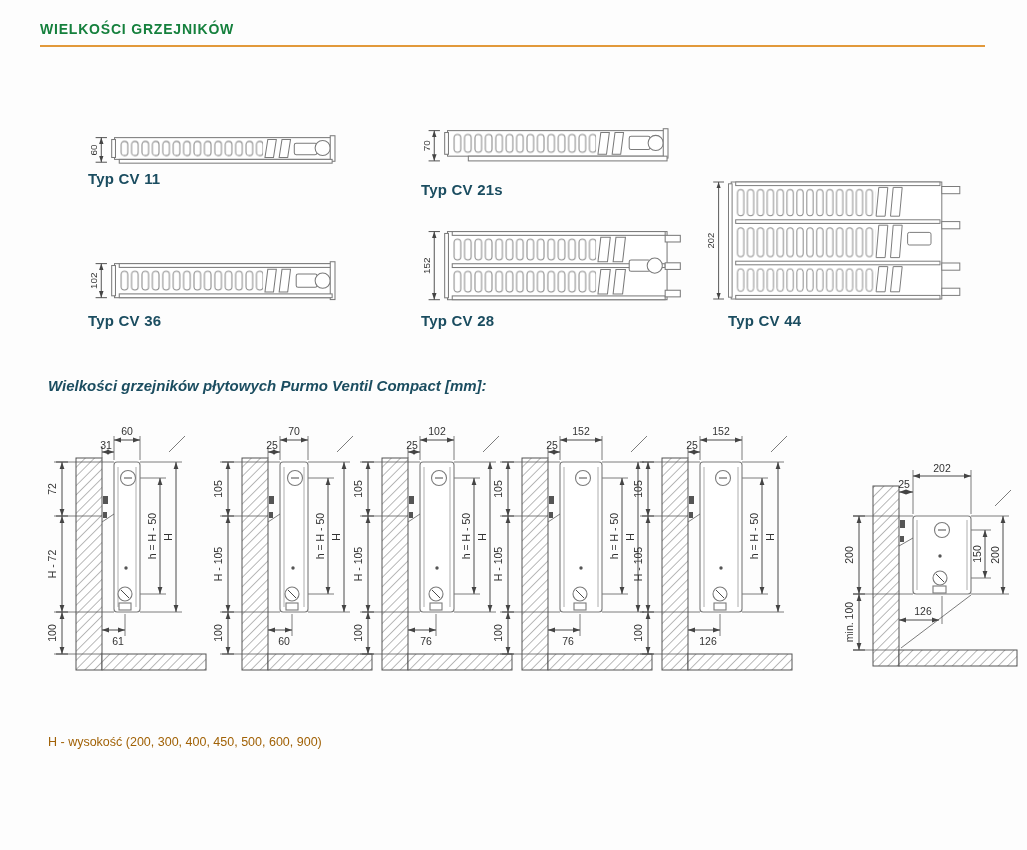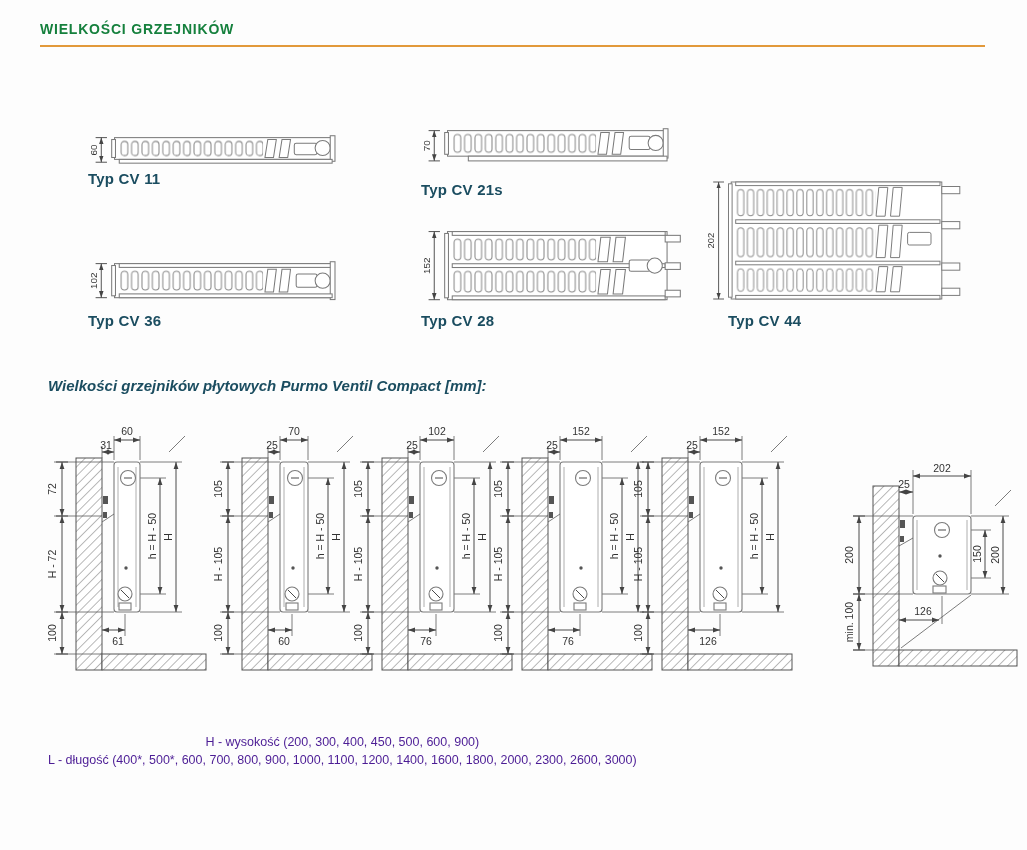--- a/index.html
+++ b/index.html
@@ -9,21 +9,21 @@
        letter-spacing:.8px;color:#15803d;}
   .hdr-line{position:absolute;left:40px;top:45px;width:945px;height:2px;background:#E2993B;}
   .cs{position:absolute;}
   .cs-label{position:absolute;font-size:15px;font-weight:700;color:#1B4D60;letter-spacing:.2px;}
   .sec-title{position:absolute;left:48px;top:377px;font-size:15px;font-weight:700;color:#1B4D60;font-style:italic;}
   .sv-slot{position:absolute;top:420px;width:172px;height:258px;}
   svg .outl{fill:#ffffff;stroke:#7b7b7b;stroke-width:1.1;}
   svg .dl{stroke:#4a4a4a;stroke-width:1;fill:none;}
   svg .ext{stroke:#5a5a5a;stroke-width:.8;fill:none;}
   svg text{font-family:"Liberation Sans",sans-serif;font-size:10.5px;fill:#333;}
-  .fnotes{position:absolute;left:48px;top:733px;color:#4c1d95;font-size:12.5px;line-height:18px;text-align:center;}
+  .fnotes{position:absolute;left:48px;top:733px;color:#a16207;font-size:12.5px;line-height:18px;}
 </style>
 </head>
 <body>
 
 <svg width="0" height="0" style="position:absolute" aria-hidden="true">
   <defs>
     <pattern id="hatch" width="6.5" height="6.5" patternUnits="userSpaceOnUse" patternTransform="rotate(45)">
       <rect width="6.5" height="6.5" fill="#ffffff"></rect>
       <line x1="0" y1="0" x2="0" y2="6.5" stroke="#8a8a8a" stroke-width="1.2"></line>
     </pattern>
@@ -528,16 +528,15 @@
     <text x="61" y="26" text-anchor="middle">25</text>
     <text transform="translate(10,93) rotate(-90)" text-anchor="middle">200</text>
     <text transform="translate(10,160) rotate(-90)" text-anchor="middle">min. 100</text>
     <text transform="translate(138,92) rotate(-90)" text-anchor="middle">150</text>
     <text transform="translate(156,93) rotate(-90)" text-anchor="middle">200</text>
     <text x="80" y="153" text-anchor="middle">126</text>
   </svg>
 
   <div class="fnotes">
     <div class="fn">H - wysokość (200, 300, 400, 450, 500, 600, 900)</div>
-    <div class="fn">L - długość (400*, 500*, 600, 700, 800, 900, 1000, 1100, 1200, 1400, 1600, 1800, 2000, 2300, 2600, 3000)</div>
   </div>
 
 </div>
 
 </body></html>

